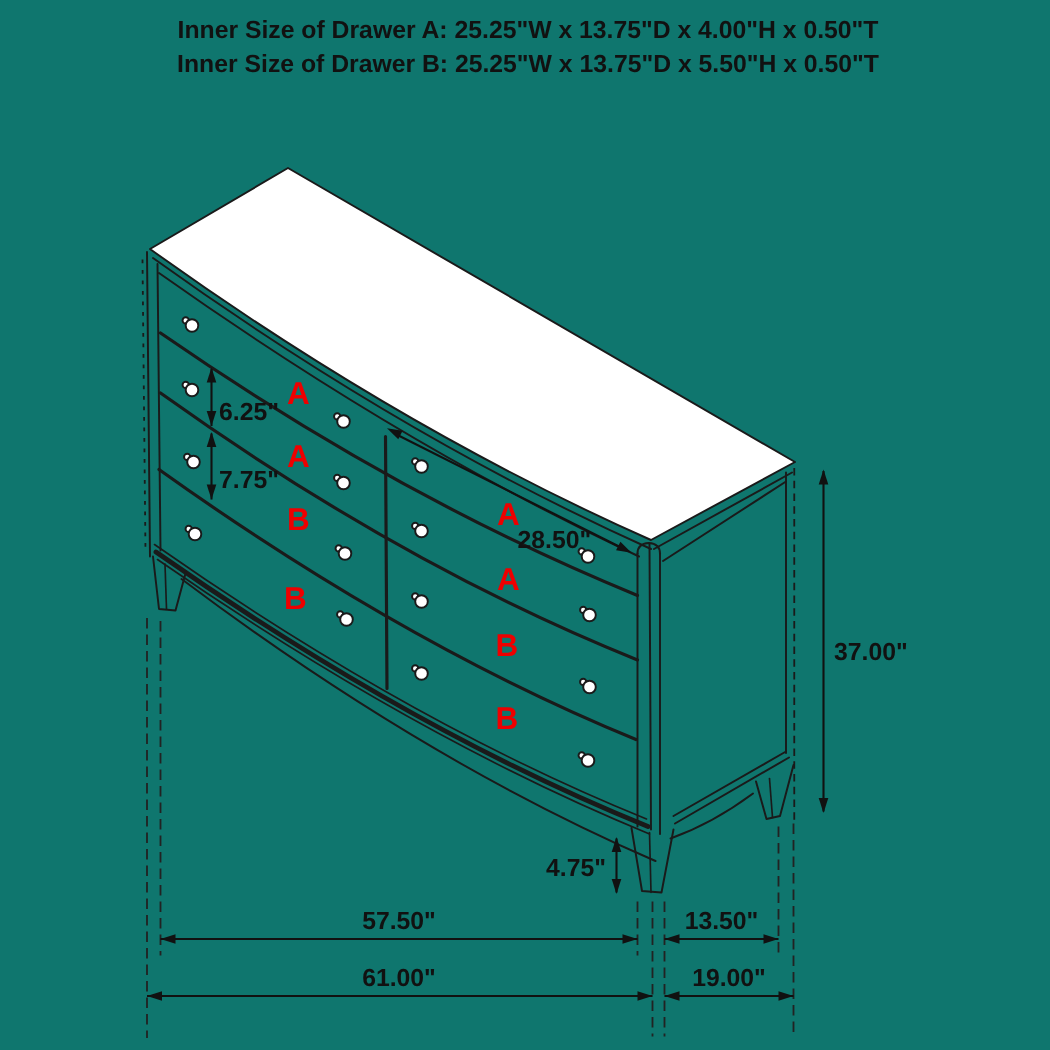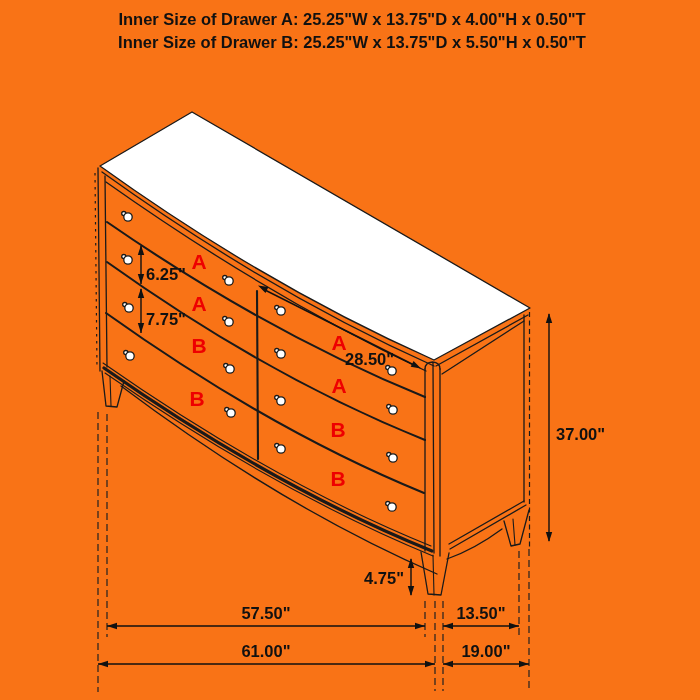--- a/index.html
+++ b/index.html
@@ -1,19 +1,19 @@
 <!DOCTYPE html>
 <html><head>
 <meta charset="utf-8">
 <style>
   html, body { margin: 0; padding: 0; background: #ffffff; }
   .stage {
     position: relative;
     width: 700px; height: 700px;
-    background: #f97316;
+    background: #0f766e;
     font-family: "Liberation Sans", sans-serif;
     overflow: hidden;
   }
   svg { display: block; }
   .hdr   { font: bold 16.5px "Liberation Sans", sans-serif; fill: #111; }
   .dim   { font: bold 16.5px "Liberation Sans", sans-serif; fill: #111; }
   .dletter { font: bold 21px "Liberation Sans", sans-serif; }
   .ln    { fill: none; stroke: #1a1a1a; stroke-width: 1.3; stroke-linejoin: round; stroke-linecap: round; }
   .ln2   { fill: none; stroke: #1a1a1a; stroke-width: 2.1; stroke-linecap: round; }
   .thk   { fill: none; stroke: #1a1a1a; stroke-width: 3.2; stroke-linecap: round; }

